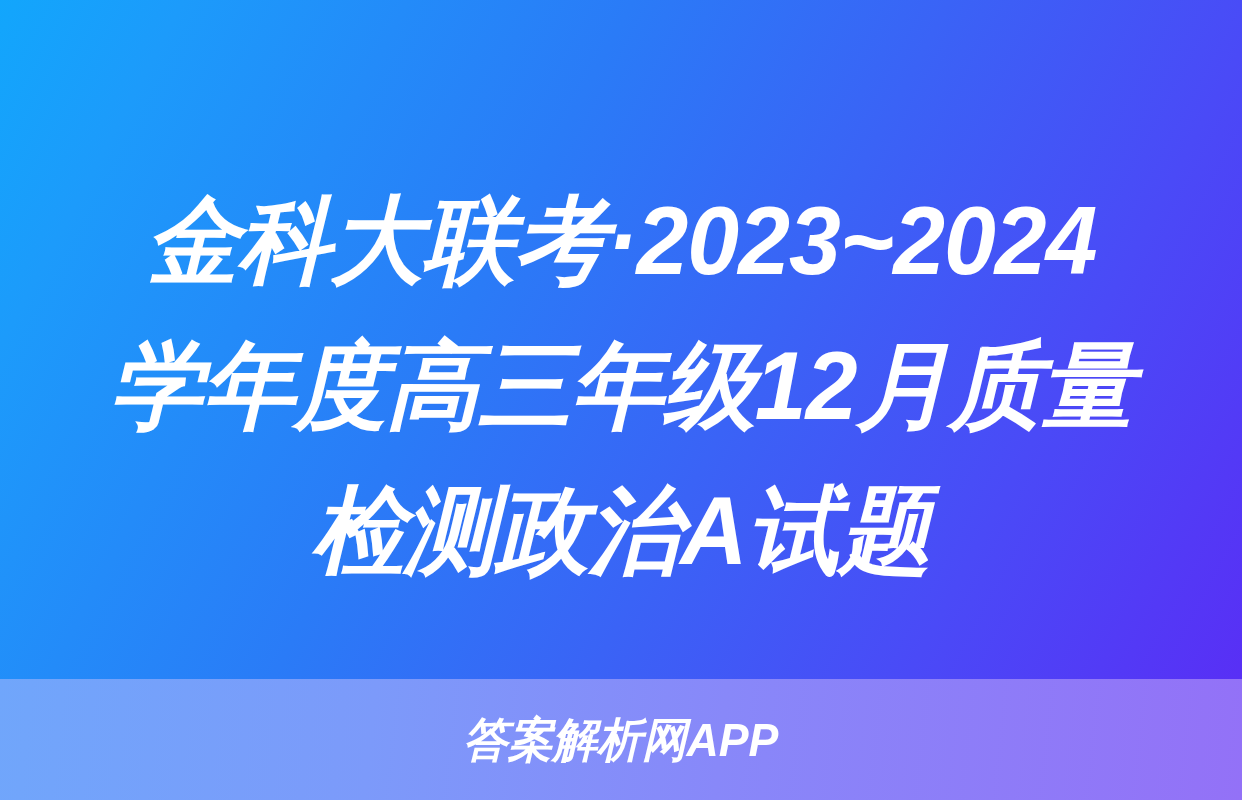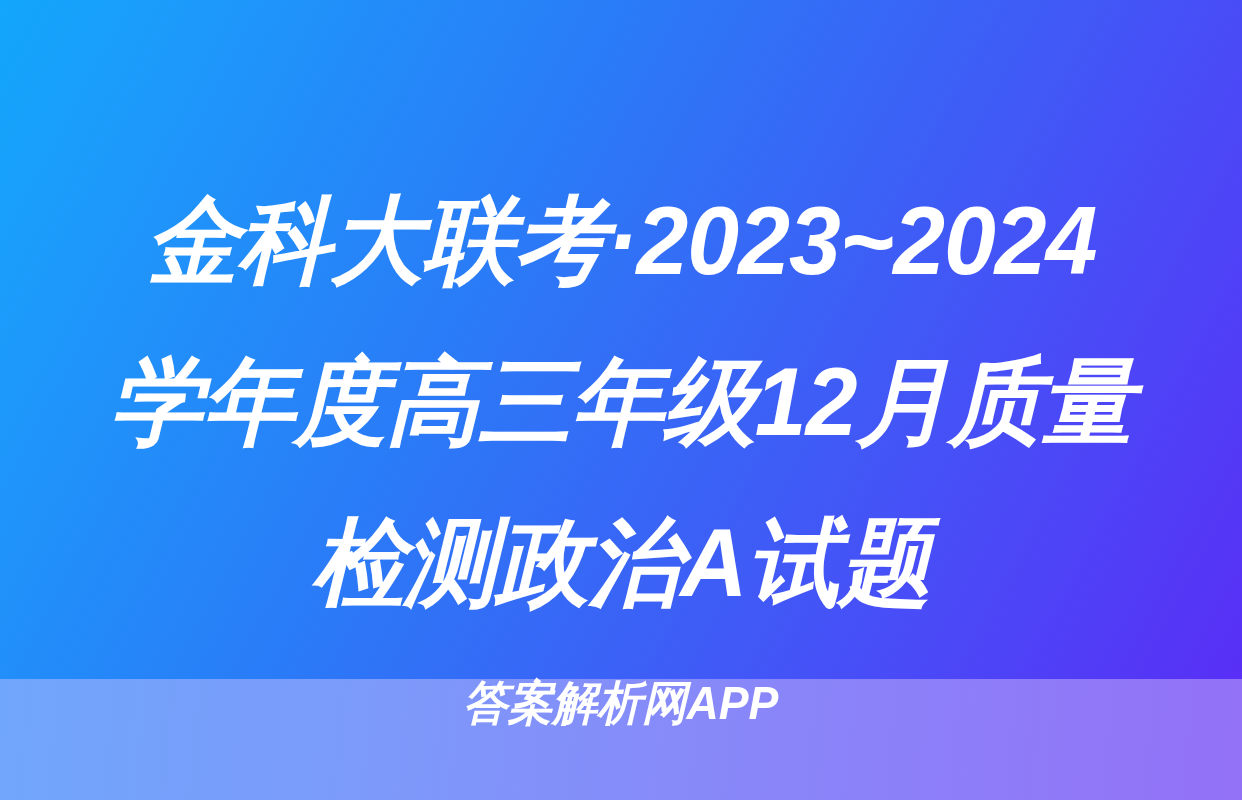--- a/index.html
+++ b/index.html
@@ -32,21 +32,21 @@
   
   .headline {
     position: absolute;
     left: 0;
     right: 0;
     top: 168px;
     display: flex;
     flex-direction: column;
     align-items: center;
     justify-content: flex-start;
-    gap: 16px;
+    gap: 0px;
     z-index: 2;
   }
 
   .headline-line {
     display: block;
     color: #ffffff;
     font-size: 96px;
     line-height: 145px;
     font-weight: 700;
     font-style: italic;
@@ -64,20 +64,21 @@
     left: 0;
     right: 0;
     top: 679px;
     height: 121px;
     background: linear-gradient(96deg,
         #70A6FB 0%,
         #7C9AFA 30%,
         #8888F9 58%,
         #9371F7 100%);
     display: flex;
+    align-items: center;
     justify-content: center;
     z-index: 3;
   }
 
   .footer-text {
     color: #ffffff;
     font-size: 47px;
     font-weight: 700;
     font-style: italic;
     letter-spacing: 0px;

